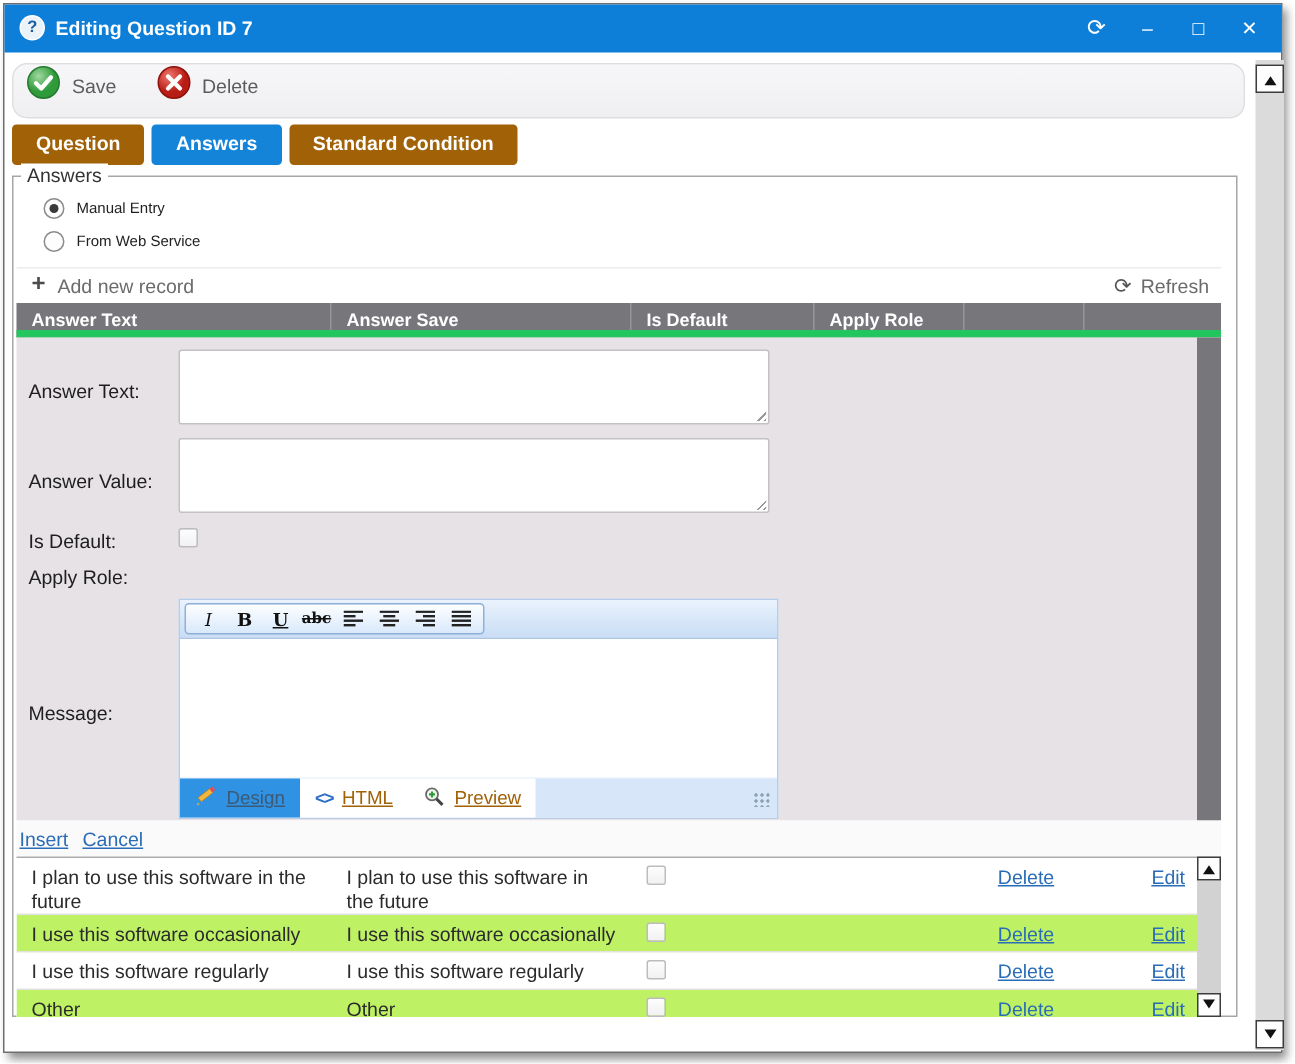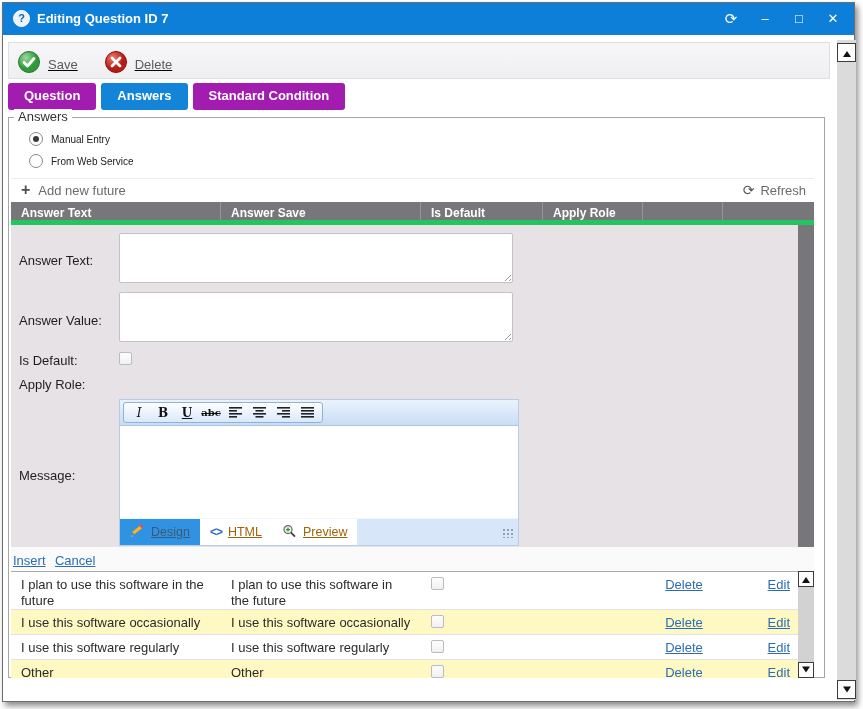--- a/index.html
+++ b/index.html
@@ -20,30 +20,30 @@
     font-size:11px; font-weight:bold; text-align:center; line-height:15px;
   }
   .win-title { position:absolute; left:34px; top:8px; color:#ffffff; font-size:13px; font-weight:bold; }
   .win-controls { position:absolute; right:12px; top:0; height:32px; display:flex; align-items:center; gap:16px; }
   .win-btn { width:18px; height:20px; color:#ffffff; font-size:13px; text-align:center; line-height:20px; cursor:default; }
   .win-btn.refresh { font-size:15px; }
 
   
   .toolbar {
     position:absolute; left:5px; top:39px; width:822px; height:37px;
-    background:linear-gradient(#f7f6f8,#efeef0); border:1px solid #dfdee0; border-radius:0;
-    display:flex; align-items:flex-end; padding-left:8px; gap:26px;text-decoration:underline;
+    background:linear-gradient(#f7f6f8,#efeef0); border:1px solid #dfdee0; border-radius:10px;
+    display:flex; align-items:flex-start; padding-left:8px; gap:26px;
   }
   .tool-btn { display:flex; align-items:center; gap:7px; cursor:default; }
   .tool-btn span.lbl { font-size:13px; color:#5c5c5c; }
 
   
   .tabs { position:absolute; left:5px; top:80px; display:flex; gap:5px; height:27px; }
   .tab {
-    background:#a21caf; color:#fff; font-size:13px; font-weight:bold;
+    background:#a16207; color:#fff; font-size:13px; font-weight:bold;
     padding:0 16px; line-height:26px; border-radius:3px; cursor:default;
   }
   .tab.active { background:#1484d8; }
 
   
   .groupbox { position:absolute; left:5px; top:114px; width:817px; height:561px; border:1px solid #a6a6a6; background:#fff; }
   .groupbox .legend {
     position:absolute; top:-9px; left:5px; background:#fff; padding:0 4px;
     font-size:13px; color:#333; line-height:16px;
   }
@@ -146,21 +146,21 @@
   .insertrow { position:absolute; left:2px; top:429px; width:803px; height:24px; background:#fbfafb; padding:4px 0 0 2px; }
   .link { font-size:13px; color:#2a6db6; text-decoration:underline; cursor:default; }
   .insertrow .link { margin-right:5px; }
 
   
   .rows {
     position:absolute; left:2px; top:453px; width:803px; height:107px;
     border-top:1px solid #ababab; overflow:hidden; background:#fff;
   }
   .g-row { display:flex; border-bottom:1px solid #e4e1e4; background:#fff; }
-  .g-row.alt { background:#fef9c3; }
+  .g-row.alt { background:#bef264; }
   .g-cell { font-size:13px; color:#2b2b2b; padding:5px 8px 5px 10px; line-height:16px; }
   .g-c1{width:210px} .g-c2{width:200px} .g-c3{width:122px} .g-c4{width:100px}
   .g-c5{width:80px; text-align:center;} .g-c6{width:75px; text-align:right;}
   .g-row.r1 { height:38px; }
   .g-row.short { height:25px; }
 
   
   .sb-btn { background:#fdfdfd; border:1px solid #3c3c3c; position:absolute; }
   .tri-up { position:absolute; left:50%; top:50%; transform:translate(-50%,-35%);
     border-left:4px solid transparent; border-right:4px solid transparent; border-bottom:6px solid #111; width:0; height:0;}
@@ -238,21 +238,21 @@
       <span class="radio-label">Manual Entry</span>
     </div>
     <div class="radio-row" style="top:36px;">
       <span class="radio"></span>
       <span class="radio-label">From Web Service</span>
     </div>
 
     <div class="addrow">
       <div class="add-btn">
         <span class="plus">+</span>
-        <span class="add-lbl">Add new future</span>
+        <span class="add-lbl">Add new record</span>
       </div>
       <div class="refresh-btn">
         <span class="refresh-ico">⟳</span>
         <span class="refresh-lbl">Refresh</span>
       </div>
     </div>
 
     <div class="gridheader">
       <div class="gh-cell gh-c1">Answer Text</div>
       <div class="gh-cell gh-c2">Answer Save</div>

